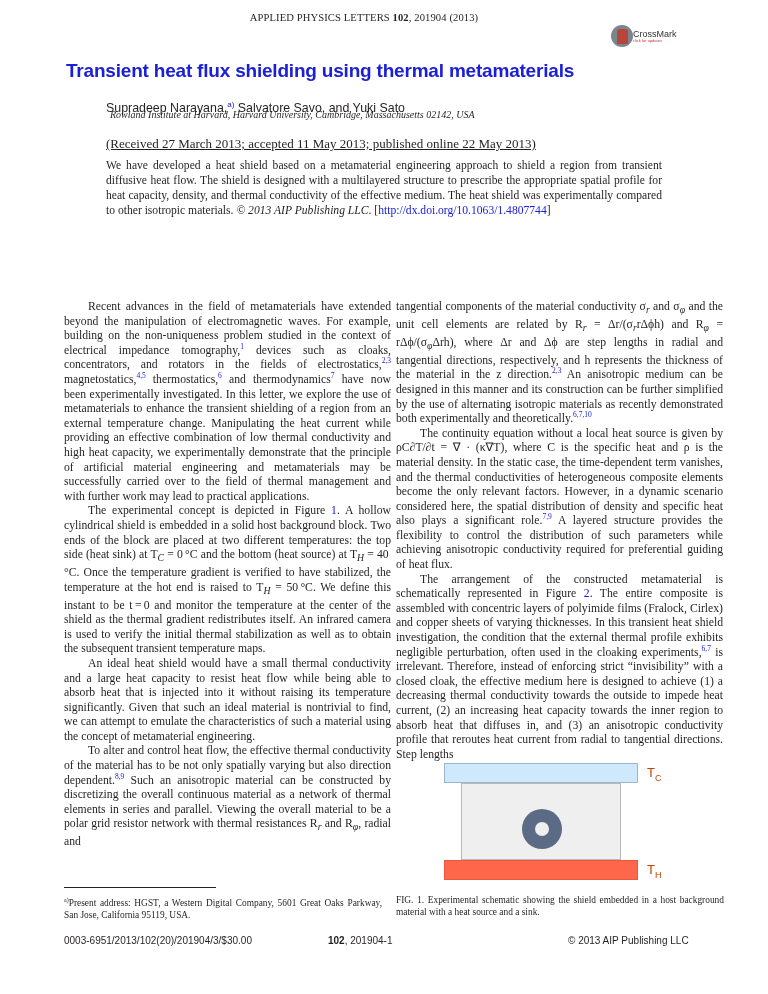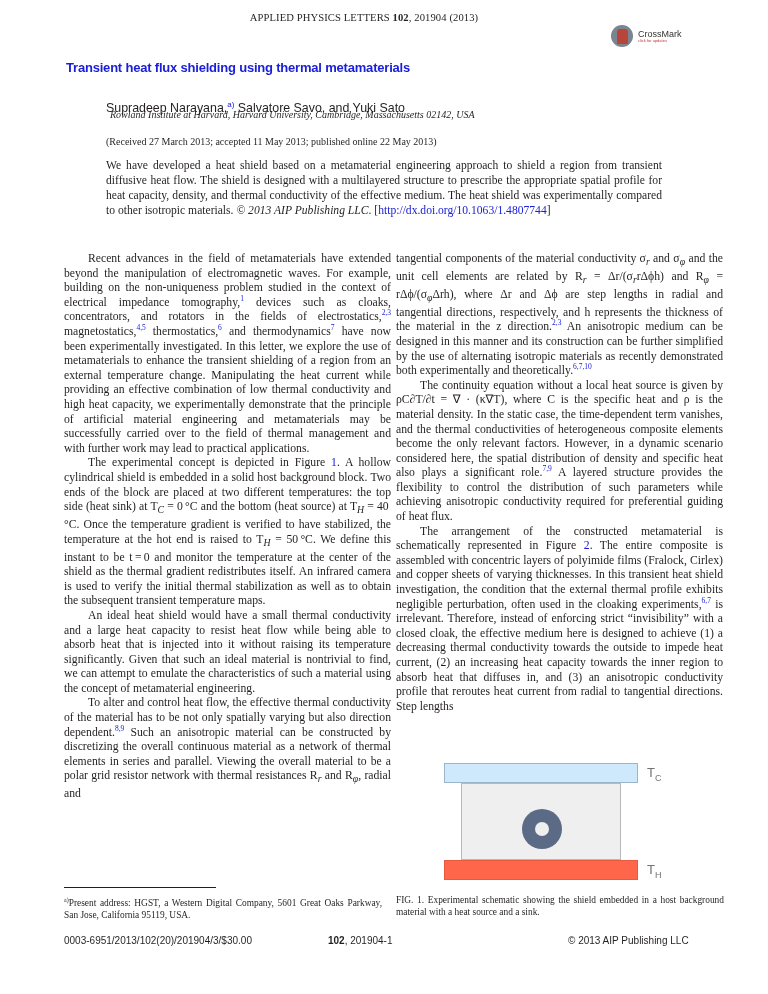--- a/index.html
+++ b/index.html
@@ -1,43 +1,43 @@
 <!DOCTYPE html>
 <html><head>
 <meta charset="utf-8">
 <style>
   html, body { margin:0; padding:0; background:#fff; }
   body { width:768px; height:994px; position:relative; overflow:hidden; font-family:"Liberation Serif", serif; color:#231f20; }
   .journal-header { position:absolute; top:12px; left:0; width:728px; text-align:center; font-size:10.6px; letter-spacing:0.1px; }
   .crossmark { position:absolute; left:611px; top:25px; display:flex; align-items:center; }
   .cm-circle { width:22px; height:22px; border-radius:50%; background:#7a8590; display:flex; align-items:center; justify-content:center; }
   .cm-inner { width:11px; height:15px; background:#b8453a; border-radius:3px 3px 0 0; }
-  .cm-text { margin-left:5px; line-height:1; }
+  .cm-text { line-height:1; }
   .cm-title { font-family:"Liberation Sans", sans-serif; font-size:9px; color:#333; }
   .cm-sub { font-family:"Liberation Sans", sans-serif; font-size:4px; color:#c33; }
-  .title { position:absolute; left:66px; top:60px; font-family:"Liberation Sans", sans-serif; font-weight:bold; color:#1b20d8; font-size:13px; letter-spacing:-0.2px; }
+  .title { position:absolute; left:66px; top:60px; font-family:"Liberation Sans", sans-serif; font-weight:bold; color:#1b20d8; font-size:19px; letter-spacing:-0.2px; }
   .authors { position:absolute; left:106px; top:92px; font-family:"Liberation Sans", sans-serif; font-size:12.4px;margin-top:8px; }
   .authors sup { color:#1b20d8; font-size:8px; }
   .affil { position:absolute; left:110px; top:109px; font-style:italic; font-size:10px; }
-  .received { position:absolute; left:106px; top:136px; font-size:10px; }
+  .received { position:absolute; left:106px; top:136px; font-size:13px;text-decoration:underline; }
   .abstract { position:absolute; left:106px; top:158px; width:556px; font-size:11.6px; line-height:15.1px; text-align:justify; }
   .abstract a, .link { color:#1b20d8; text-decoration:none; }
-  .col { position:absolute; width:327px; font-size:11.7px; line-height:14.6px; text-align:justify; hyphens:auto; }
+  .col { position:absolute; width:327px; font-size:11.7px; line-height:14.6px; text-align:justify; hyphens:auto;margin-top:48px; }
   .col p { margin:0; text-indent:24px; }
   .col p.first { text-indent:24px; }
   .left-col { left:64px; top:252px; }
   .right-col { left:396px; top:252px; }
   sup.ref { color:#1b20d8; font-size:7.5px; line-height:0; }
   .fig { position:absolute; left:444px; top:763px; width:270px; height:128px; }
   .fig-top { position:absolute; left:0; top:0; width:194px; height:20px; background:#cde9fb; border:1px solid #9bb6c8; box-sizing:border-box; }
   .fig-body { position:absolute; left:17px; top:20px; width:160px; height:77px; background:#efefef; border:1px solid #b9b9b9; box-sizing:border-box; }
   .fig-ring { position:absolute; left:78px; top:46px; width:40px; height:40px; border-radius:50%; background:#5b6b85; }
   .fig-hole { position:absolute; left:13px; top:13px; width:14px; height:14px; border-radius:50%; background:#efefef; }
   .fig-bot { position:absolute; left:0; top:97px; width:194px; height:20px; background:#ff664a; border:1px solid #e85a40; box-sizing:border-box; }
-  .fig-label { position:absolute; font-family:"Liberation Sans", sans-serif; font-size:13px; color:#737373; }
+  .fig-label { position:absolute; font-family:"Liberation Sans", sans-serif; font-size:13px; color:#c2410c; }
   .fig-label sub { font-size:9px; }
   .footnote-rule { position:absolute; left:64px; top:887px; width:152px; height:1px; background:#231f20; }
   .footnote { position:absolute; left:64px; top:894px; width:318px; font-size:9.4px; line-height:12px; text-align:justify; }
   .footnote sup { font-size:6px; }
   .caption { position:absolute; left:396px; top:894px; width:328px; font-size:9.4px; line-height:12px; text-align:justify; }
   .footer { position:absolute; top:935px; font-family:"Liberation Sans", sans-serif; font-size:10px; }
   .footer-left { left:64px;text-align:center; }
   .footer-center { left:328px; }
   .footer-right { left:568px; }
 </style>

